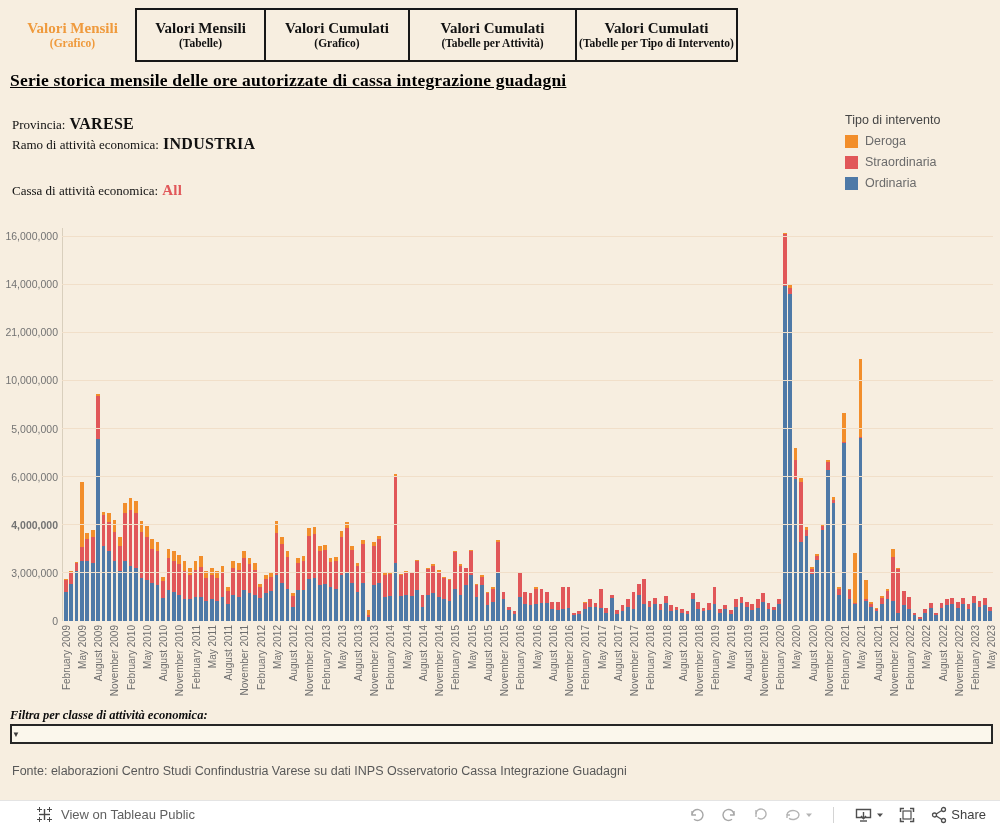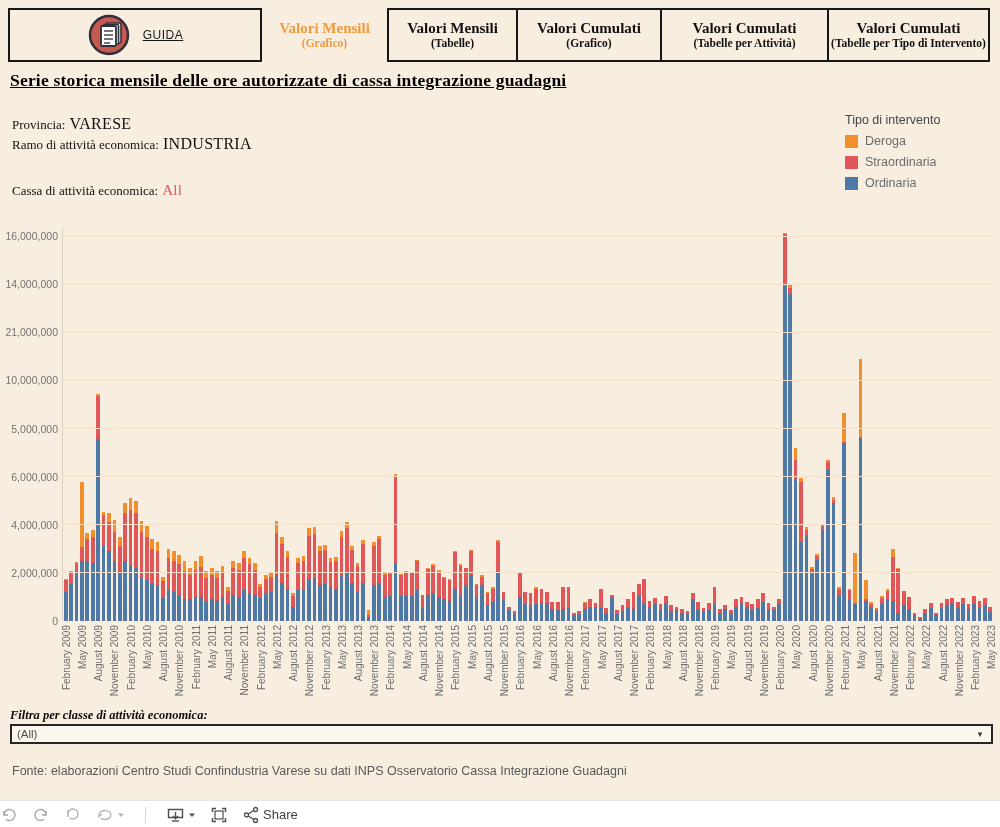--- a/index.html
+++ b/index.html
@@ -16,21 +16,21 @@
   .tab .l2{font-size:11.5px;line-height:13px;font-weight:bold;}
   .tab.active{border:none;color:#ef9a3d;background:transparent;}
   .tab.guida{width:254px;flex-direction:row;gap:12px;}
   .guida-label{font-size:12px;letter-spacing:.5px;text-decoration:underline;font-family:"Liberation Sans",sans-serif;font-weight:normal;color:#1a1a1a;}
   .t1{width:129px;} .t2{width:131px;} .t3{width:146px;} .t4{width:169px;} .t5{width:163px;}
   
   .page-title{position:absolute;top:70px;left:10px;font-size:17.5px;font-weight:bold;color:#000;
       text-decoration:underline;letter-spacing:.2px;}
   .info{position:absolute;left:12px;color:#111;}
   .info .lbl{font-size:13px;}
-  .info .val{font-size:16px;font-weight:normal;letter-spacing:.3px;}
+  .info .val{font-size:16px;font-weight:bold;letter-spacing:.3px;}
   .info.classe .val{color:#e15759;font-size:15px;}
   
   .legend{position:absolute;left:845px;top:113px;width:150px;}
   .legend-title{font-size:12.5px;color:#454545;margin-bottom:7px;}
   .legend-item{display:flex;align-items:center;gap:7px;margin-bottom:7px;cursor:pointer;}
   .legend-swatch{width:13px;height:13px;flex:0 0 13px;}
   .legend-label{font-size:12.5px;color:#6b6b6b;}
   
   .chart{position:absolute;left:0;top:228px;width:1000px;height:482px;}
   .plot{position:absolute;left:62px;top:0px;width:931px;height:393px;}
@@ -61,35 +61,20 @@
   .tb-right{display:flex;align-items:center;gap:14px;padding-right:14px;}
   .tb-btn{display:flex;align-items:center;gap:3px;cursor:pointer;}
   .tb-sep{width:1px;height:16px;background:#d4d4d4;margin:0 6px;}
   .share-label{font-size:13px;color:#404040;}
   svg{display:block;}
 </style>
 </head>
 <body>
 
 <div class="tabbar">
-  <div class="tab guida">
-    <span>
-      <svg width="44" height="44" viewBox="0 0 44 44">
-        <circle cx="22" cy="22" r="19" fill="#c45a50" stroke="#2f2f3a" stroke-width="2.5"></circle>
-        <rect x="19" y="10" width="15" height="20" rx="1.5" fill="#f4f2ee" stroke="#2f2f3a" stroke-width="1.6"></rect>
-        <rect x="16.5" y="11.5" width="15" height="20" rx="1.5" fill="#f4f2ee" stroke="#2f2f3a" stroke-width="1.6"></rect>
-        <rect x="14" y="13" width="15" height="20" rx="1.5" fill="#ffffff" stroke="#2f2f3a" stroke-width="1.8"></rect>
-        <line x1="17" y1="18" x2="26" y2="18" stroke="#555" stroke-width="1.6"></line>
-        <line x1="17" y1="22" x2="26" y2="22" stroke="#555" stroke-width="1.6"></line>
-        <line x1="17" y1="26" x2="26" y2="26" stroke="#555" stroke-width="1.6"></line>
-        <line x1="17" y1="30" x2="23" y2="30" stroke="#555" stroke-width="1.6"></line>
-      </svg>
-    </span>
-    <span class="guida-label">GUIDA</span>
-  </div>
   <div class="tab t1 active" style="color: rgb(239, 154, 61);">
     <span class="l1">Valori Mensili</span>
     <span class="l2">(Grafico)</span>
   </div>
   <div class="tab t2">
     <span class="l1">Valori Mensili</span>
     <span class="l2">(Tabelle)</span>
   </div>
   <div class="tab t3">
     <span class="l1">Valori Cumulati</span>
@@ -1285,22 +1270,22 @@
       <div class="gridline" style="top: 296.294px;"></div>
       <div class="gridline" style="top: 344.397px;"></div>
     </div>
   <div id="yticks">
       <div class="ytick" style="top: 2.17748px;">16,000,000</div>
       <div class="ytick" style="top: 50.2803px;">14,000,000</div>
       <div class="ytick" style="top: 98.3831px;">21,000,000</div>
       <div class="ytick" style="top: 146.486px;">10,000,000</div>
       <div class="ytick" style="top: 194.589px;">5,000,000</div>
       <div class="ytick" style="top: 242.692px;">6,000,000</div>
-      <div class="ytick" style="top: 290.794px;">4,000,000</div>
-      <div class="ytick" style="top: 338.897px;">2,000,000</div>
+      <div class="ytick" style="top: 290.794px; font-weight: bold;">4,000,000</div>
+      <div class="ytick" style="top: 338.897px;">3,000,000</div>
       <div class="ytick" style="top: 387px;">0</div>
     </div>
   <div class="xlabels" id="xlabels">
       <div class="xlab" style="left: 0.290698%;">February 2009</div>
       <div class="xlab" style="left: 2.03488%;">May 2009</div>
       <div class="xlab" style="left: 3.77907%;">August 2009</div>
       <div class="xlab" style="left: 5.52326%;">November 2009</div>
       <div class="xlab" style="left: 7.26744%;">February 2010</div>
       <div class="xlab" style="left: 9.01163%;">May 2010</div>
       <div class="xlab" style="left: 10.7558%;">August 2010</div>
@@ -1353,27 +1338,47 @@
       <div class="xlab" style="left: 92.7326%;">May 2022</div>
       <div class="xlab" style="left: 94.4767%;">August 2022</div>
       <div class="xlab" style="left: 96.2209%;">November 2022</div>
       <div class="xlab" style="left: 97.9651%;">February 2023</div>
       <div class="xlab" style="left: 99.7093%;">May 2023</div>
     </div>
 </div>
 
 <div class="filter-label serif">Filtra per classe di attività economica:</div>
 <div class="dropdown">
-  <span class="value">(All)</span>
   <span class="caret">▼</span>
 </div>
 
 <div class="source">Fonte: elaborazioni Centro Studi Confindustria Varese su dati INPS Osservatorio Cassa Integrazione Guadagni</div>
 
 <div class="toolbar">
+  <div class="tb-left">
+    <span>
+      <svg width="17" height="17" viewBox="0 0 17 17">
+        <g stroke="#4a4a4a" stroke-width="1.4">
+            <line x1="8.5" y1="3" x2="8.5" y2="14"></line>
+            <line x1="3" y1="8.5" x2="14" y2="8.5"></line>
+          </g>
+        <g stroke="#4a4a4a" stroke-width="1">
+            <line x1="3.5" y1="1" x2="3.5" y2="6"></line>
+            <line x1="1" y1="3.5" x2="6" y2="3.5"></line>
+        <line x1="13.5" y1="11" x2="13.5" y2="16"></line>
+            <line x1="11" y1="13.5" x2="16" y2="13.5"></line>
+        <line x1="13.5" y1="1" x2="13.5" y2="6"></line>
+            <line x1="11" y1="3.5" x2="16" y2="3.5"></line>
+        <line x1="3.5" y1="11" x2="3.5" y2="16"></line>
+            <line x1="1" y1="13.5" x2="6" y2="13.5"></line>
+          </g>
+      </svg>
+    </span>
+    <span class="tb-text">View on Tableau Public</span>
+  </div>
   <div class="tb-right">
     <span class="tb-btn">
       <svg width="18" height="18" viewBox="0 0 18 18" fill="none" stroke="#a8a8a8" stroke-width="1.4">
         <path d="M4 5 v4 h4"></path>
           <path d="M4 9 a5.5 5.5 0 1 1 2 4.2"></path>
       </svg>
     </span>
     <span class="tb-btn">
       <svg width="18" height="18" viewBox="0 0 18 18" fill="none" stroke="#a8a8a8" stroke-width="1.4">
         <path d="M14 5 v4 h-4"></path>

